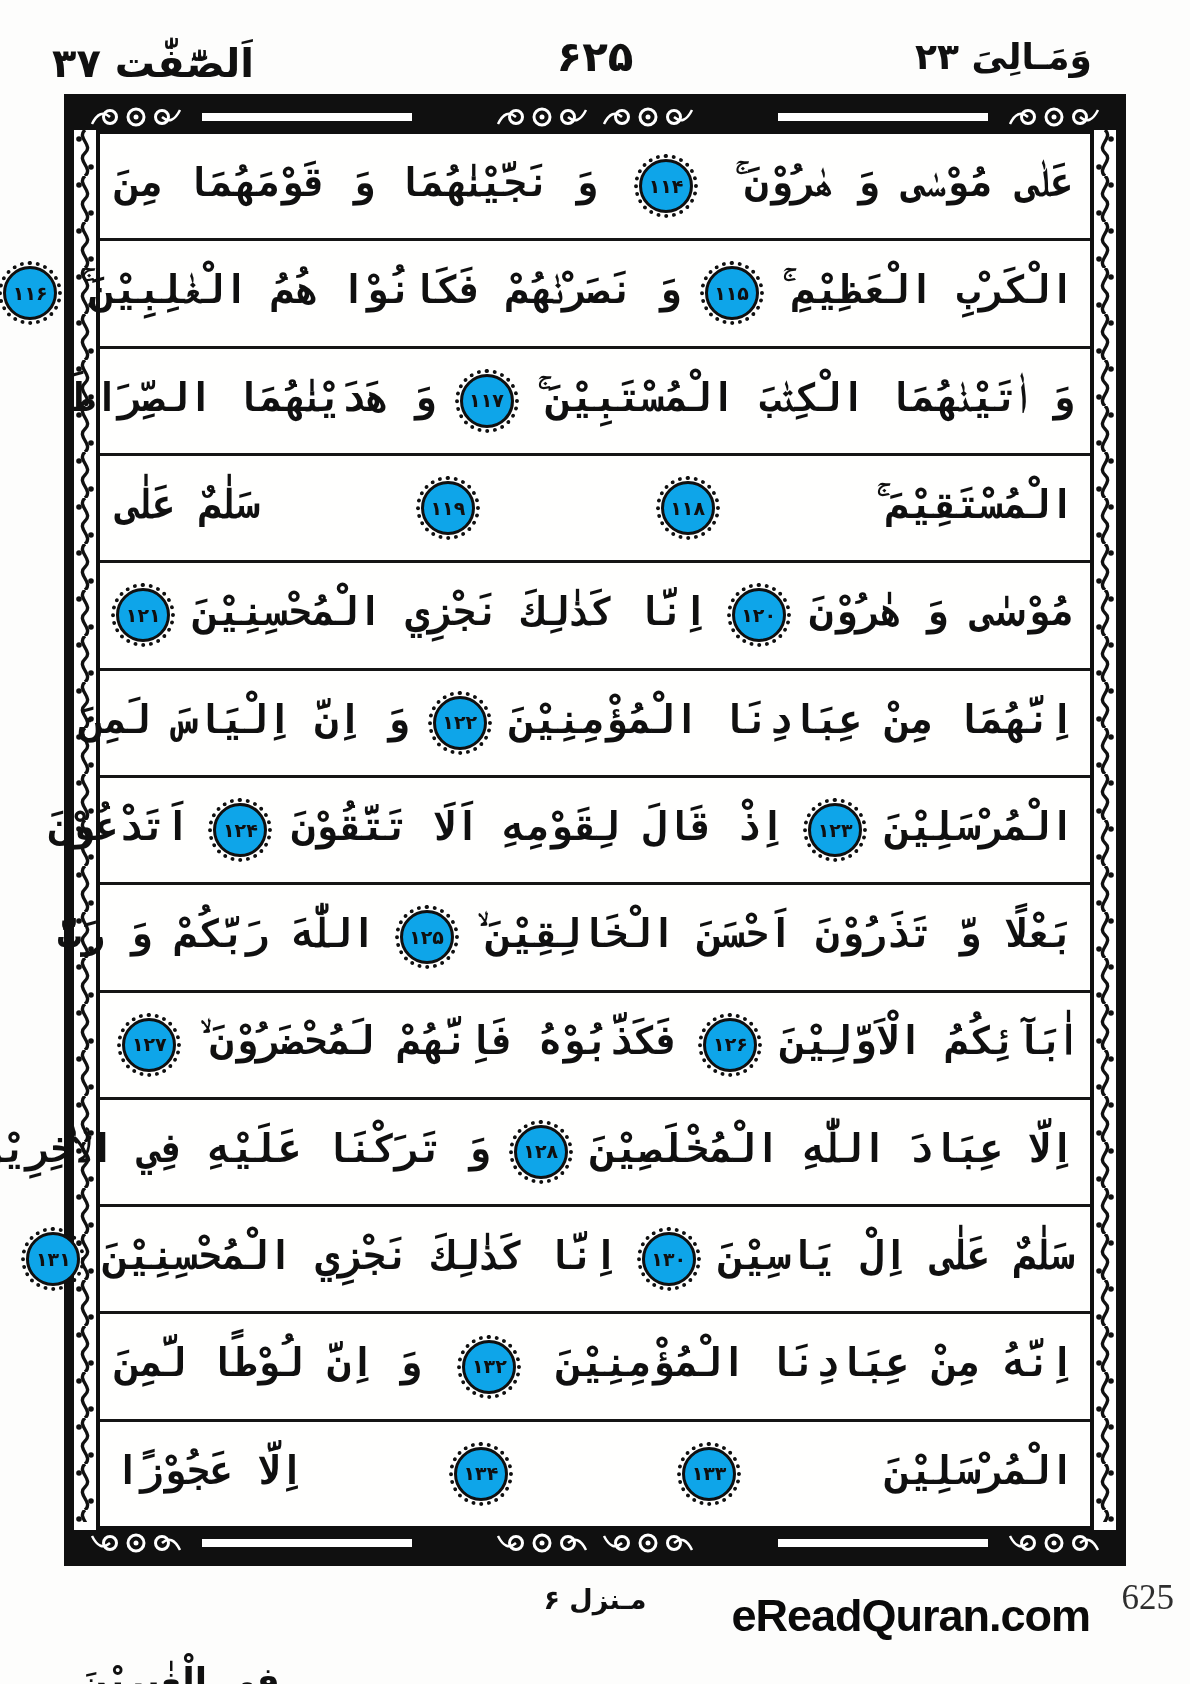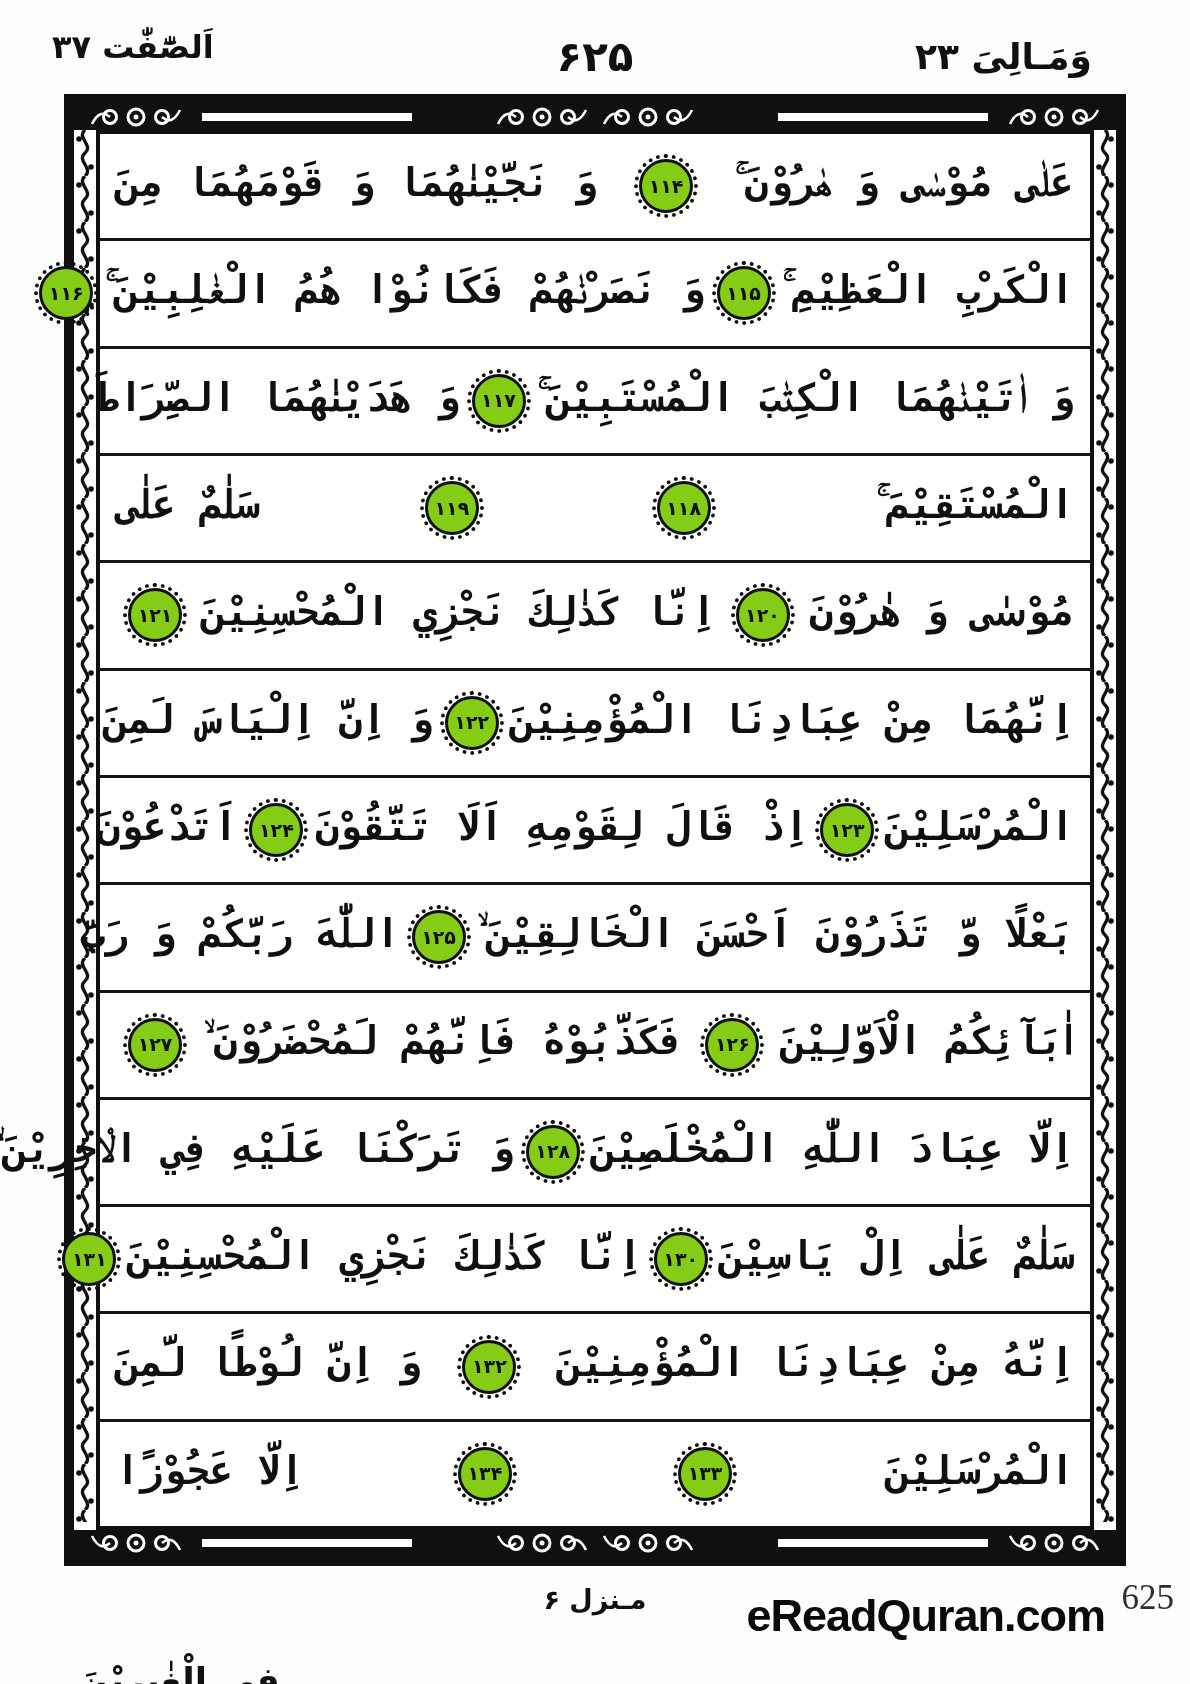--- a/index.html
+++ b/index.html
@@ -2,47 +2,47 @@
 <html><head>
 <meta charset="utf-8">
 <style>
   html,body{margin:0;padding:0;width:1190px;height:1684px;overflow:hidden;background:#fdfdfc;}
   body{font-family:"DejaVu Sans",sans-serif;color:#101010;position:relative;}
   .page{position:absolute;inset:0;background:#fdfdfc;}
 
   
   .hdr-juz{position:absolute;top:36px;right:98px;font-size:36px;font-weight:bold;direction:rtl;margin-left:16px;}
   .hdr-page{position:absolute;top:32px;left:50%;transform:translateX(-50%);font-size:42px;font-weight:bold;}
-  .hdr-surah{position:absolute;top:28px;left:52px;font-size:32px;font-weight:bold;direction:rtl;}
+  .hdr-surah{position:absolute;top:40px;left:52px;font-size:40px;font-weight:bold;direction:rtl;}
 
   
   .frame{position:absolute;left:64px;top:94px;width:1062px;height:1472px;box-sizing:border-box;
          border:10px solid #101010;background:#fff;}
   .band{position:absolute;display:block;}
   .band.top{left:0;top:0;width:100%;height:26px;}
   .band.bottom{left:0;bottom:0;width:100%;height:26px;transform:scaleY(-1);}
   .band.left{left:0;top:26px;width:22px;height:1392px;}
   .band.right{right:0;top:26px;width:22px;height:1392px;transform:scaleX(-1);}
   .inner{position:absolute;left:22px;right:22px;top:26px;bottom:26px;border:4px solid #101010;
          display:flex;flex-direction:column;background:#fffffe;}
 
   .row{flex:1 1 0;display:flex;direction:rtl;align-items:center;justify-content:space-between;
        padding:0 16px;border-bottom:3px solid #151515;font-size:39px;font-weight:bold;
        line-height:1.55;white-space:nowrap;overflow:visible;}
   .row:last-child{border-bottom:none;}
   .w{flex:0 1 auto;font-family:Liberation Mono, monospace;}
   .medallion{flex:0 0 auto;width:48px;height:48px;border:3px solid #101010;border-radius:50%;
              outline:4px dotted #101010;outline-offset:1px;display:inline-flex;align-items:center;
-             justify-content:center;font-size:19px;font-weight:bold;background:#84cc16;margin:0 12px;
+             justify-content:center;font-size:19px;font-weight:bold;background:#0ea5e9;margin:0 24px;
              line-height:1;}
 
   
   .catchword{position:absolute;left:78px;top:1660px;font-size:36px;font-weight:bold;direction:rtl;}
   .manzil{position:absolute;top:1584px;left:50%;transform:translateX(-50%);font-size:27px;font-weight:bold;direction:rtl;}
-  .watermark{position:absolute;right:85px;top:1590px;font-size:45px;font-weight:bold;
+  .watermark{position:absolute;right:100px;top:1590px;font-size:45px;font-weight:bold;
              font-family:"Liberation Sans",sans-serif;letter-spacing:-1px;color:#0a0a0a;}
   .pageno{position:absolute;right:16px;top:1578px;font-size:35px;color:#2e2e2e;
           font-family:"Liberation Serif",serif;}
 </style>
 </head>
 <body>
 
 <div class="page">
 
   <svg width="0" height="0" style="position:absolute" aria-hidden="true">

